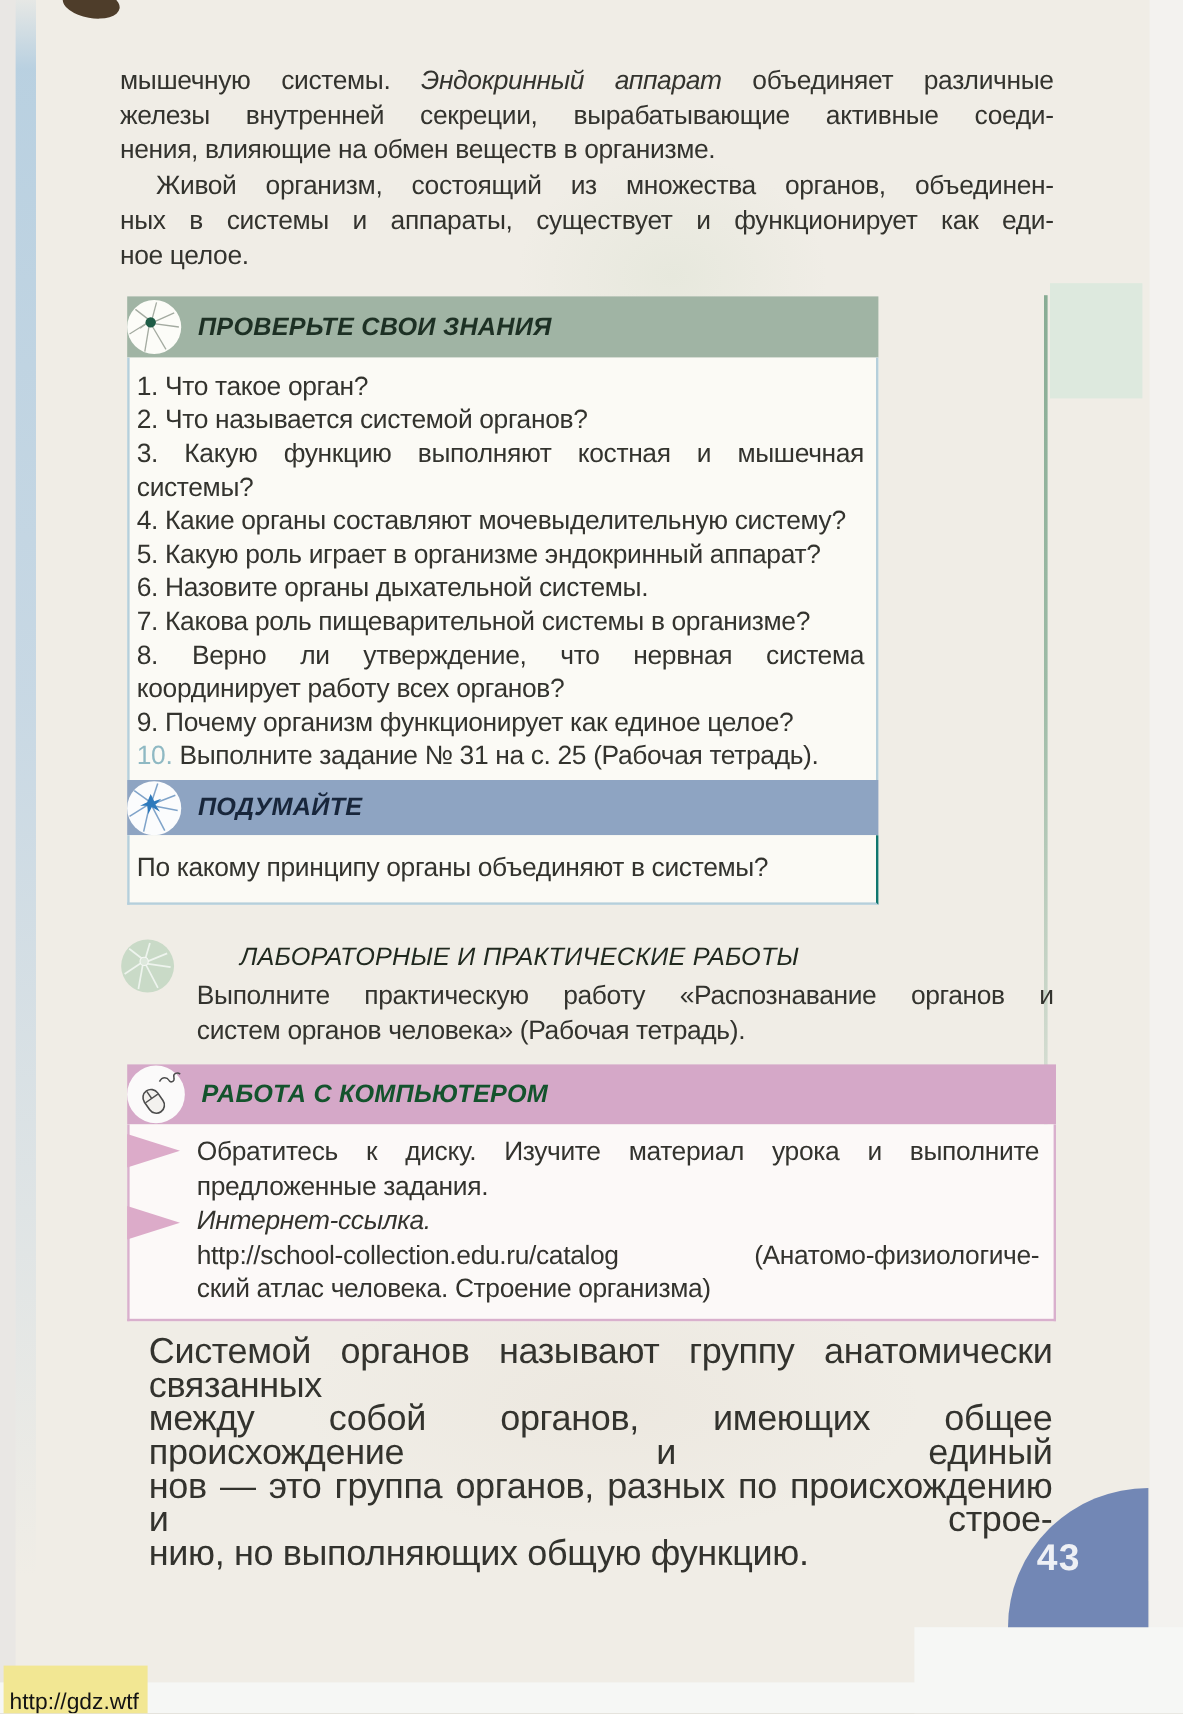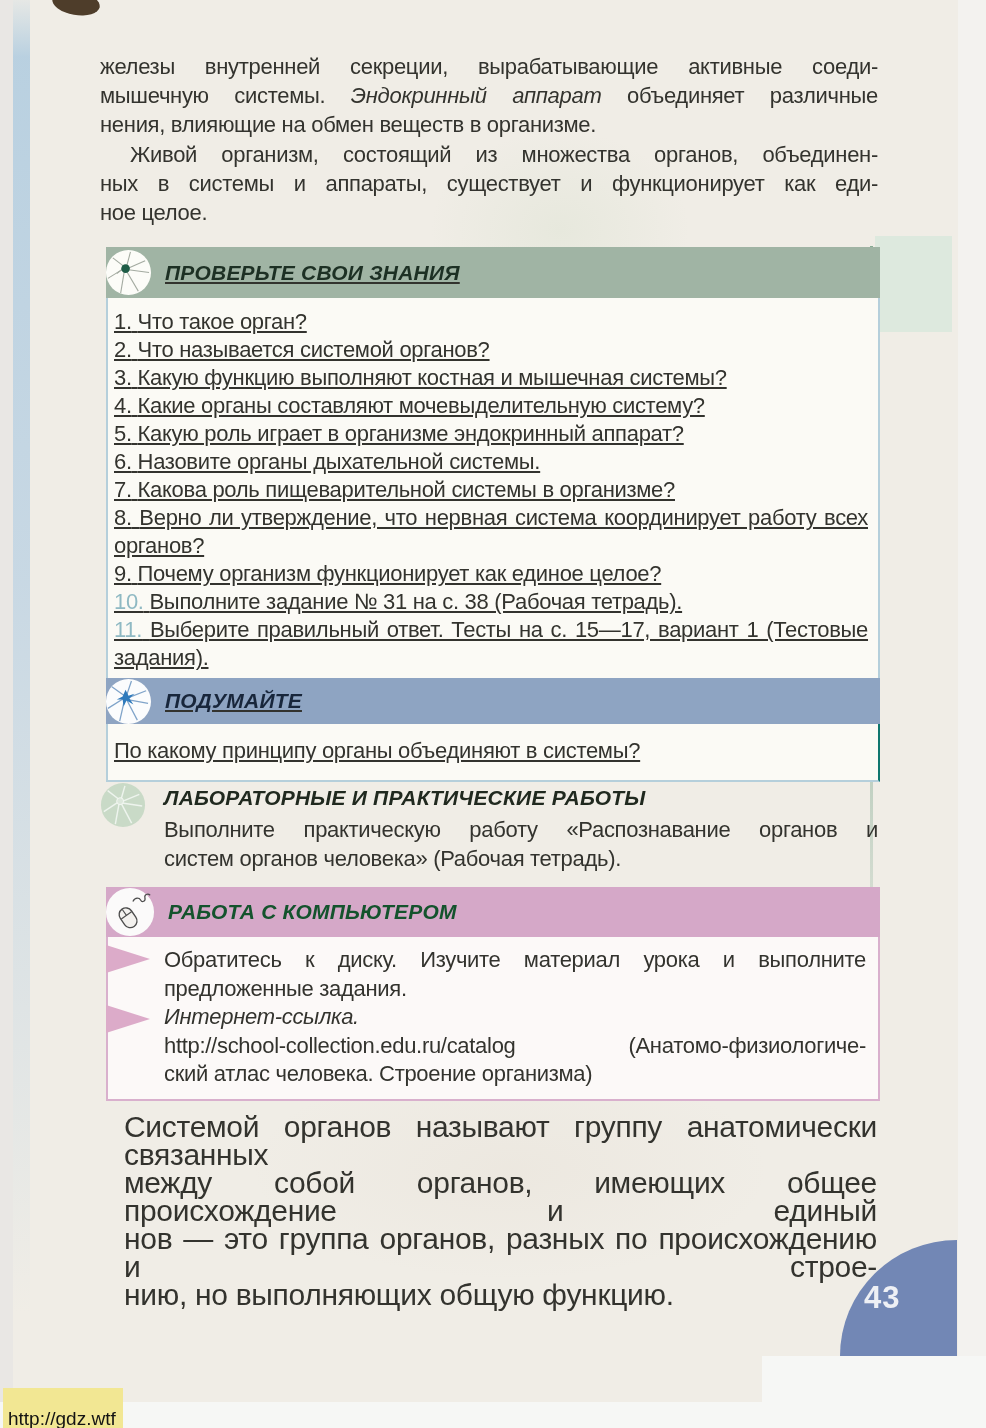--- a/index.html
+++ b/index.html
@@ -28,42 +28,42 @@
   
   .txt{font-size:22px;line-height:29px;letter-spacing:-.3px;}
   .jl{text-align:justify;text-align-last:justify;}
   .ll{text-align:left;}
   .it{font-style:italic;}
   
   .para1{position:absolute;left:100px;top:52px;width:778px;}
   .para2{position:absolute;left:100px;top:140px;width:778px;}
   .indent{padding-left:30px;}
   
-  .box1{position:absolute;left:106px;top:247px;width:774px;box-sizing:border-box;text-decoration:underline;}
+  .box1{position:absolute;left:106px;top:247px;width:626px;box-sizing:border-box;}
   .band{display:flex;align-items:center;box-sizing:border-box;}
   .band-title{font-size:21px;font-weight:bold;font-style:italic;letter-spacing:.2px;}
   .band-green{height:51px;background:#a0b4a4;}
   .band-green .band-title{color:#1d3024;}
   .band-blue{height:46px;background:#8ea4c2;}
   .band-blue .band-title{color:#18263b;}
   .icon-wrap{margin-left:-1px;display:flex;align-items:center;}
   .band-green .band-title,.band-blue .band-title{margin-left:13px;}
   .qbody{background:#fbfaf5;border-left:2px solid #b5cfdb;border-right:2px solid #b5cfdb;
     box-sizing:border-box;padding:10px 10px 6px 6px;}
   .q{font-size:22px;line-height:28px;letter-spacing:-.3px;text-align:justify;}
   .qnum{color:#33332e;}
   .qnum.hl{color:#8fb9c3;}
   .think-body{background:#fbfaf5;border-left:2px solid #b5cfdb;border-right:2px solid #0f766e;
     border-bottom:2px solid #b5cfdb;box-sizing:border-box;padding:13px 10px 15px 6px;
     font-size:22px;line-height:28px;letter-spacing:-.3px;}
   
   .lab{position:absolute;left:100px;top:784px;width:778px;padding-left:64px;box-sizing:border-box;}
   .lab-icon{position:absolute;left:1px;top:-2px;}
-  .lab-title{font-size:21px;font-weight:bold;font-style:italic;color:#20291f;
-    letter-spacing:.2px;line-height:28px;margin-bottom:3px;}
+  .lab-title{font-size:21px;font-weight:normal;font-style:italic;color:#20291f;
+    letter-spacing:.2px;line-height:28px;margin-bottom:3px;margin-left:36px;}
   .lab-text{font-size:22px;line-height:29px;letter-spacing:-.3px;}
   
   .box2{position:absolute;left:106px;top:887px;width:774px;box-sizing:border-box;}
   .band-pink{height:50px;background:#d5a8c8;}
   .band-pink .band-title{color:#14532d;margin-left:13px;}
   .cbody{position:relative;background:#fcf9f8;border-left:2px solid #d9b0cd;
     border-right:2px solid #d9b0cd;border-bottom:2px solid #d9b0cd;box-sizing:border-box;
     padding:9px 12px 10px 56px;font-size:22px;line-height:28.5px;letter-spacing:-.3px;}
   .tri{position:absolute;left:-2px;width:0;height:0;
     border-top:14px solid transparent;border-bottom:14px solid transparent;
@@ -91,22 +91,22 @@
   <div class="right-strip"></div>
   <div class="right-green-block"></div>
   <div class="right-green-line"></div>
   <div class="bottom-strip"></div>
   <div class="bottom-right-white"></div>
   <div class="ghost ghost1"></div>
   <div class="ghost ghost2"></div>
   <div class="ghost ghost3"></div>
 
   <div class="para1 txt">
+    <div class="jl"><span>мышечную системы. </span><span class="it">Эндокринный аппарат</span><span> объединяет различные</span></div>
     <div class="jl">железы внутренней секреции, вырабатывающие активные соеди-</div>
-    <div class="jl"><span>мышечную системы. </span><span class="it">Эндокринный аппарат</span><span> объединяет различные</span></div>
     <div class="ll">нения, влияющие на обмен веществ в организме.</div>
   </div>
 
   <div class="para2 txt">
     <div class="jl indent">Живой организм, состоящий из множества органов, объединен-</div>
     <div class="jl">ных в системы и аппараты, существует и функционирует как еди-</div>
     <div class="ll">ное целое.</div>
   </div>
 
   <section class="box1">
@@ -132,22 +132,21 @@
     <div class="qbody">
       <div class="q"><span class="qnum">1.</span> <span>Что такое орган?</span></div>
       <div class="q"><span class="qnum">2.</span> <span>Что называется системой органов?</span></div>
       <div class="q"><span class="qnum">3.</span> <span>Какую функцию выполняют костная и мышечная системы?</span></div>
       <div class="q"><span class="qnum">4.</span> <span>Какие органы составляют мочевыделительную систему?</span></div>
       <div class="q"><span class="qnum">5.</span> <span>Какую роль играет в организме эндокринный аппарат?</span></div>
       <div class="q"><span class="qnum">6.</span> <span>Назовите органы дыхательной системы.</span></div>
       <div class="q"><span class="qnum">7.</span> <span>Какова роль пищеварительной системы в организме?</span></div>
       <div class="q"><span class="qnum">8.</span> <span>Верно ли утверждение, что нервная система координирует работу всех органов?</span></div>
       <div class="q"><span class="qnum">9.</span> <span>Почему организм функционирует как единое целое?</span></div>
-      <div class="q"><span class="qnum hl">10.</span> <span>Выполните задание № 31 на с. 38 (Рабочая тетрадь).</span></div>
-      <div class="q"><span class="qnum hl">11.</span> <span>Выберите правильный ответ. Тесты на с. 15—17, вариант 1 (Тестовые задания).</span></div>
+      <div class="q"><span class="qnum hl">10.</span> <span>Выполните задание № 31 на с. 25 (Рабочая тетрадь).</span></div>
     </div>
     <div class="band band-blue">
       <span class="icon-wrap">
         <svg viewBox="0 0 48 48" width="47" height="47">
           <circle cx="24" cy="24" r="23" fill="#fbfcfd"></circle>
           <g stroke="#7fa3c9" stroke-width="1.3" fill="none">
             <path d="M21 19 L7 9"></path>
               <path d="M22 18 L27 3"></path>
               <path d="M24 20 L42 13"></path>
             <path d="M23 22 L44 26"></path>

